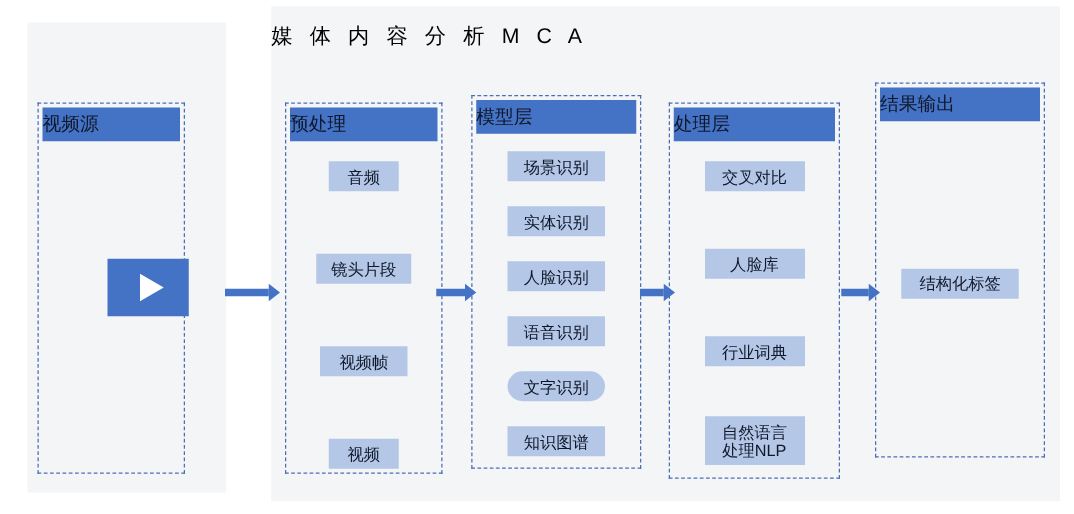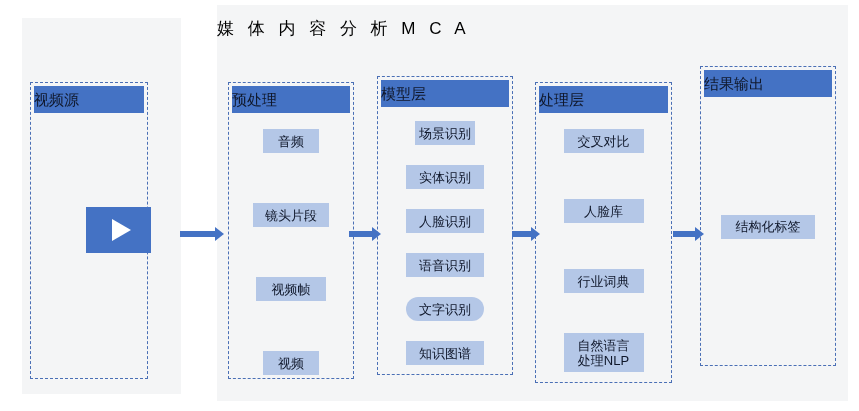--- a/index.html
+++ b/index.html
@@ -147,21 +147,21 @@
     <div class="chip" style="top:14px; width:56px; height:24px;">音频</div>
     <div class="chip" style="top:88px; width:76px; height:24px;">镜头片段</div>
     <div class="chip" style="top:162px; width:70px; height:24px;">视频帧</div>
     <div class="chip" style="top:236px; width:56px; height:24px;">视频</div>
   </div>
 </div>
 
 <div class="stage" id="stage-model-layer" style="left:377px; top:76px; width:136px; height:299px;">
   <div class="stage-header">模型层</div>
   <div class="stage-body">
-    <div class="chip" style="top:12px; width:60px; height:24px;">场景识别</div>
+    <div class="chip" style="top:12px; width:78px; height:24px;">场景识别</div>
     <div class="chip" style="top:56px; width:78px; height:24px;">实体识别</div>
     <div class="chip" style="top:100px; width:78px; height:24px;">人脸识别</div>
     <div class="chip" style="top:144px; width:78px; height:24px;">语音识别</div>
     <div class="chip" style="top:188px; width:78px; height:24px;border-radius:12px;">文字识别</div>
     <div class="chip" style="top:232px; width:78px; height:24px;">知识图谱</div>
   </div>
 </div>
 
 <div class="stage" id="stage-processing-layer" style="left:535px; top:82px; width:137px; height:301px;">
   <div class="stage-header">处理层</div>

